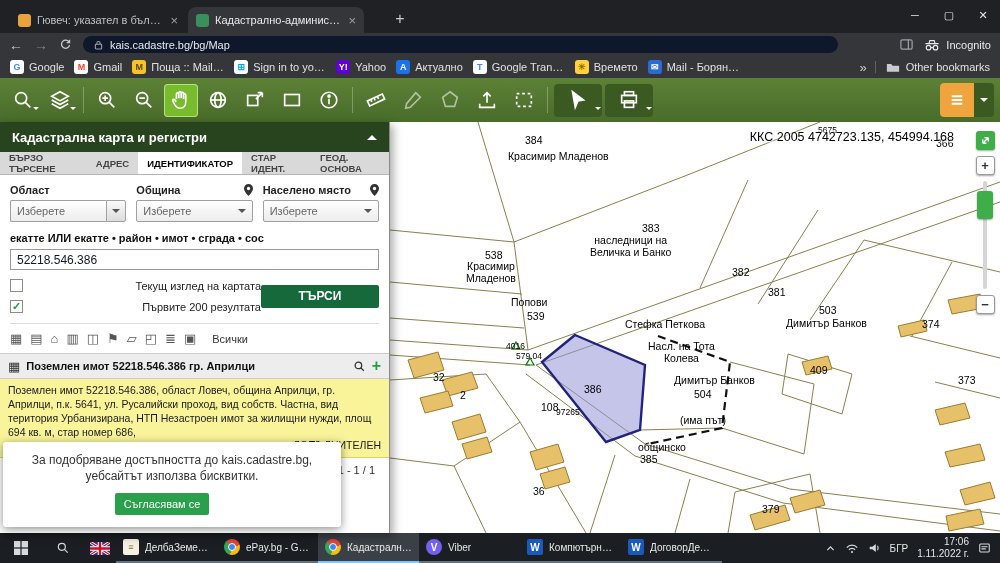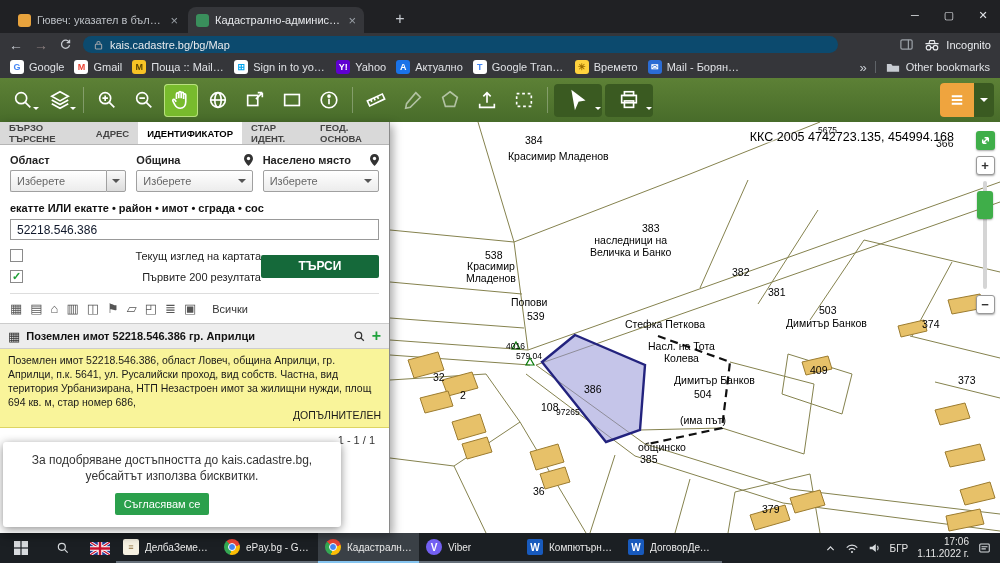--- a/index.html
+++ b/index.html
@@ -15,21 +15,21 @@
   .tab .title { flex:1; overflow:hidden; white-space:nowrap; text-overflow:ellipsis; }
   .tab .close { font-size:13px; color:#9aa0a6; flex:none; }
   #newtab { position:absolute; left:390px; top:9px; width:20px; height:20px; display:flex; align-items:center; justify-content:center; color:#c7cbd1; font-size:16px; }
   #wincontrols { position:absolute; right:0; top:0; height:30px; display:flex; }
   #wincontrols span { width:34px; display:flex; align-items:center; justify-content:center; color:#e2e5e9; font-size:11px; }
 
   
   #navbar { position:absolute; top:33px; left:0; right:0; height:23px; background:#35363a; display:flex; align-items:center; padding:0 9px; gap:11px; }
   .navbtn { color:#c7cbd1; font-size:14px; line-height:1; }
   .navbtn.dim { color:#8d8080; }
-  #addressbar { flex:1; max-width:755px; height:17px; background:#0c4a6e; border-radius:9px; display:flex; align-items:center; gap:6px; padding:0 10px; }
+  #addressbar { flex:1; max-width:755px; height:17px; background:#0f172a; border-radius:9px; display:flex; align-items:center; gap:6px; padding:0 10px; }
   #addressbar .url { color:#e8eaed; font-size:11px; }
   .nav-right { display:flex; align-items:center; gap:10px; margin-left:auto; }
   #incognito-badge { display:flex; align-items:center; gap:6px; color:#e8eaed; font-size:11px; }
 
   
   #bookmarksbar { position:absolute; top:56px; left:0; right:0; height:22px; background:#35363a; display:flex; align-items:center; padding:0 10px; font-size:11px; color:#dfe1e5; }
   #bookmarks-list { display:flex; gap:10px; overflow:hidden; flex:1; }
   .bm { display:flex; align-items:center; gap:5px; max-width:92px; flex:none; }
   .bm .ico { width:14px; height:14px; border-radius:3px; font-size:9px; font-weight:bold; display:flex; align-items:center; justify-content:center; flex:none; }
   .bm .lbl { white-space:nowrap; overflow:hidden; text-overflow:ellipsis; }
@@ -437,20 +437,24 @@
       </div>
       <div class="mc-btn mc-white">+</div>
       <div class="mc-slider">
           <div class="mc-handle"></div>
         </div>
       <div class="mc-btn mc-white">−</div>
     </div>
   </div>
 
   <div id="sidebar">
+    <div class="sb-header">
+      <span>Кадастрална карта и регистри</span>
+      <span class="chev-up"></span>
+    </div>
     <div class="sb-tabs" id="sb-tabs">
         <div class="sb-tab">БЪРЗО ТЪРСЕНЕ</div>
         <div class="sb-tab">АДРЕС</div>
         <div class="sb-tab active">ИДЕНТИФИКАТОР</div>
         <div class="sb-tab">СТАР ИДЕНТ.</div>
         <div class="sb-tab">ГЕОД. ОСНОВА</div>
       </div>
     <div class="sb-form">
       <div class="fields">
         <div class="fgroup">

